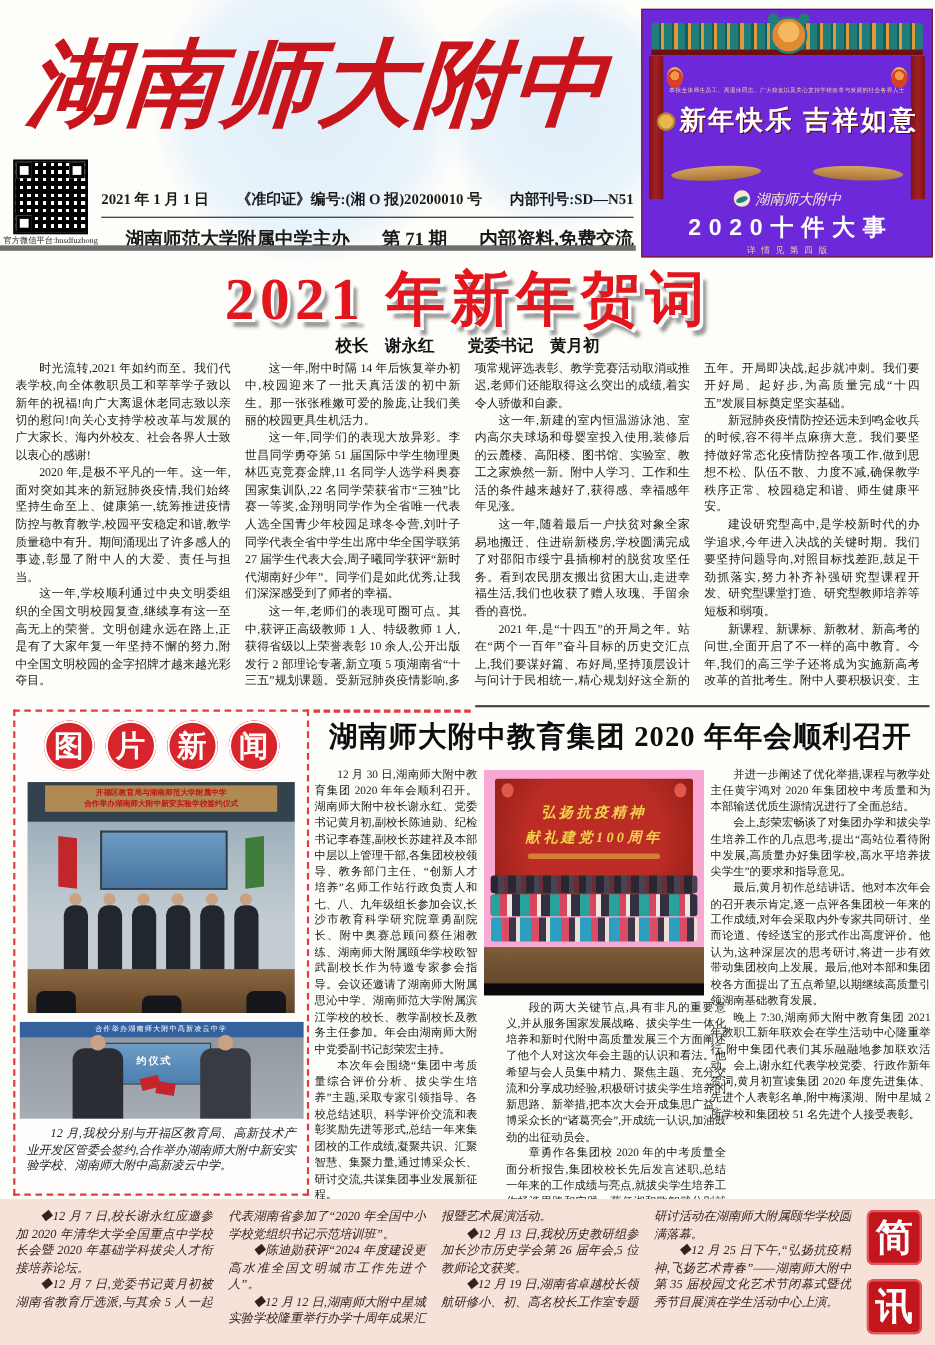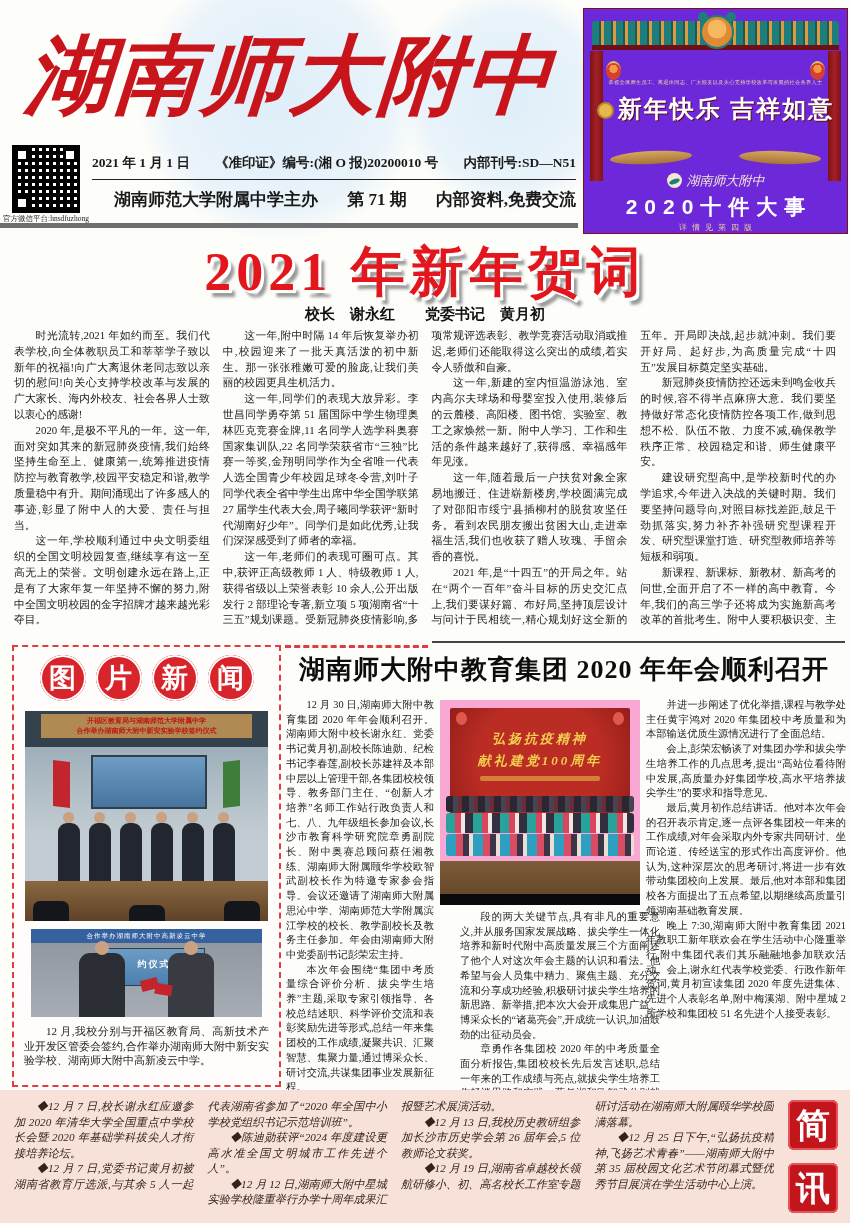--- a/index.html
+++ b/index.html
@@ -15,21 +15,21 @@
         letter-spacing:2px;transform:skewX(-4deg);white-space:nowrap;}
   .qr{position:absolute;left:14px;top:147px;width:64px;height:64px;background:
         repeating-linear-gradient(0deg,#000 0 4px,#fff 4px 7px),
         repeating-linear-gradient(90deg,#000 0 4px,rgba(255,255,255,.85) 4px 7px);
         background-blend-mode:multiply;outline:2px solid #000;}
   .qr i{position:absolute;width:14px;height:14px;background:#fff;border:3px solid #000;box-sizing:border-box;}
   .qr i.tl{left:1px;top:1px}.qr i.tr{right:1px;top:1px}.qr i.bl{left:1px;bottom:1px}
   .qr-caption{position:absolute;left:0;top:214px;width:92px;font-size:7.5px;text-align:center;color:#222;}
   .mast-info{position:absolute;left:92px;top:150px;width:484px;}
   .mast-row1{display:flex;justify-content:space-between;align-items:baseline;
-        font-size:13.5px;font-weight:600;padding:4px 0 7px;border-bottom:1.5px solid #222;}
+        font-size:13.5px;font-weight:600;padding:4px 0 7px;border-bottom:1.5px solid #222;margin-top:18px;}
   .mast-row2{display:flex;justify-content:space-between;align-items:baseline;
         font-size:17px;font-weight:bold;padding:8px 0 0;margin-left:22px;}
   .thick-rule{position:absolute;left:0;top:223px;width:578px;height:5px;background:#6f6f6f;}
 
   
   .promo{position:absolute;left:583px;top:8px;width:263px;height:224px;background:#6d28d9;
         border:1px solid #7c1116;overflow:hidden;font-family:"Liberation Sans",sans-serif;}
   .promo-roof{position:absolute;left:8px;top:12px;right:8px;height:24px;
         background:repeating-linear-gradient(90deg,#1f7d7c 0 7px,#145e5d 7px 9px,#e09a3e 9px 12px);
         border-bottom:5px solid #6e0f13;border-radius:3px 3px 0 0;}
@@ -91,34 +91,34 @@
         background:linear-gradient(180deg,#6d9cc4,#47749e);border:2px solid #2e3e4a;}
   .flag{position:absolute;top:50px;width:17px;height:46px;}
   .flag.red{left:28px;background:#c2262c;transform:skewY(7deg);}
   .flag.green{right:28px;background:#3f7d3a;transform:skewY(-7deg);}
   .p1-people{position:absolute;left:0;right:0;top:100px;display:flex;justify-content:center;gap:9px;}
   .person{position:relative;width:22px;height:64px;background:#22262e;border-radius:9px 9px 3px 3px;margin-top:12px;}
   .person::before{content:"";position:absolute;top:-11px;left:5px;width:11px;height:11px;border-radius:50%;background:#c9a183;}
   .p1-table{position:absolute;left:0;right:0;bottom:0;height:40px;background:linear-gradient(180deg,#8a6740,#5f4227);}
   .chair{position:absolute;bottom:0;width:36px;height:20px;background:#14161c;border-radius:7px 7px 0 0;}
   .chair.c1{left:8px}.chair.c2{right:8px}.chair.c3{left:104px;bottom:-4px}
-  .photo2{position:relative;margin:8px auto 0;width:231px;height:88px;overflow:hidden;
+  .photo2{position:relative;margin:8px auto 0;width:258px;height:88px;overflow:hidden;
         background:linear-gradient(180deg,#8d949c,#a7adb4);}
   .p2-banner{position:absolute;left:0;right:0;top:0;height:14px;background:#35629f;color:#fff;
         font-size:6.5px;line-height:14px;text-align:center;letter-spacing:1px;}
   .p2-screen{position:absolute;left:72px;top:19px;width:100px;height:36px;background:linear-gradient(180deg,#6d9cc4,#4c7fb0);
         color:#fff;font-size:9px;font-weight:bold;text-align:center;line-height:30px;letter-spacing:2px;border:1px solid #2e3e4a;}
   .person2{position:absolute;top:24px;width:46px;height:64px;border-radius:11px 11px 0 0;}
   .person2.pa{left:48px;background:#2a2d33;}
   .person2.pb{right:48px;background:#383b41;}
   .person2::before{content:"";position:absolute;top:-12px;left:16px;width:14px;height:14px;border-radius:50%;background:#c9a183;}
   .folder{position:absolute;width:17px;height:11px;background:#c5242a;}
   .folder.f1{left:110px;top:50px;transform:rotate(-14deg);}
   .folder.f2{left:124px;top:55px;transform:rotate(9deg);}
-  .pn-caption{margin:7px 10px 0;font-size:11px;line-height:14.6px;
+  .pn-caption{margin:7px 10px 0;font-size:11px;line-height:14.6px;font-style:italic;
         text-align:justify;text-indent:2em;color:#222;}
 
   
   .a2-headline{position:absolute;left:283px;top:652px;width:562px;text-align:center;
         font-size:26px;font-weight:900;color:#0d0d0d;letter-spacing:1px;white-space:nowrap;}
   .cols{font-size:10.3px;line-height:14.7px;text-align:justify;overflow:hidden;position:absolute;}
   .a2-left{left:286px;top:698px;width:148px;height:482px;}
   .a2-mid{left:440px;top:910px;width:200px;height:270px;margin-left:20px;}
   .a2-right{left:646px;top:698px;width:200px;height:482px;}
   .photo3{position:absolute;left:440px;top:700px;width:200px;height:205px;background:#f9a8d4;overflow:hidden;}

